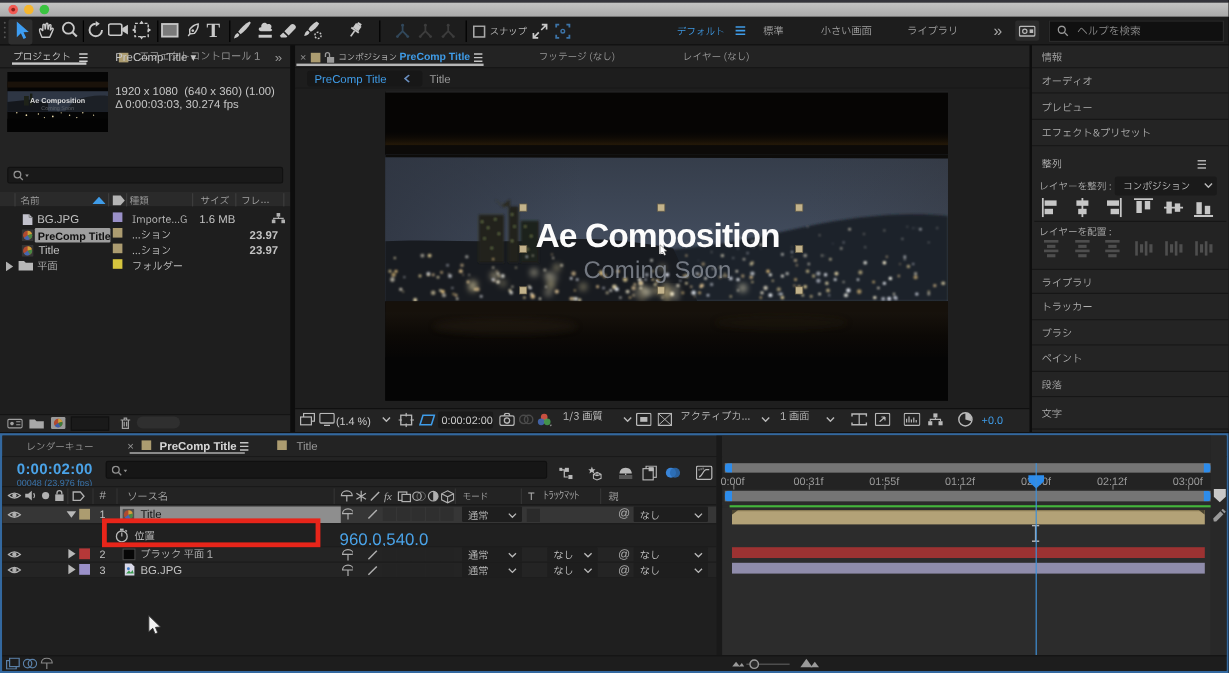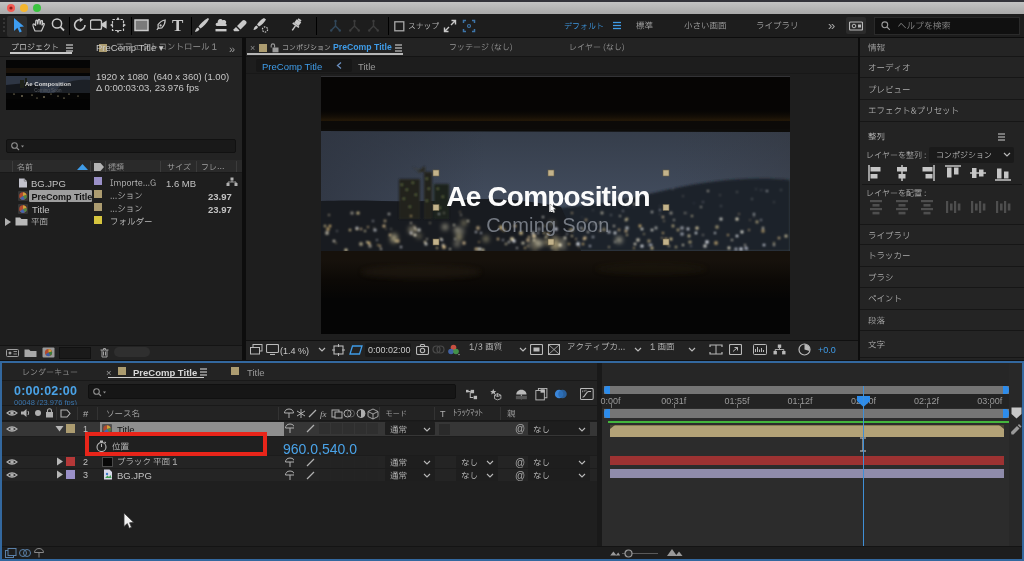--- a/index.html
+++ b/index.html
@@ -197,21 +197,21 @@
         <circle cx="45" cy="34" r="0.5"></circle>
         <circle cx="31" cy="38" r="0.5"></circle>
         <circle cx="58" cy="38" r="0.6"></circle>
       </g>
 <rect x="0" y="39" width="84" height="11" fill="#030303"></rect>
 <text x="42" y="26" font-family="Liberation Sans" font-size="6" font-weight="bold" fill="#dadada" text-anchor="middle">Ae Composition</text>
 <text x="42" y="32" font-family="Liberation Sans" font-size="4.5" fill="#5a5f66" text-anchor="middle">Coming Soon</text>
     </svg>
     <div class="tx" style="left:96px;top:42px;font-size:9.5px;color:#c6c6c6;">PreComp Title ▾</div>
     <div class="tx" style="left:96px;top:70.5px;font-size:9.5px;color:#c6c6c6;">1920 x 1080  (640 x 360) (1.00)</div>
-    <div class="tx" style="left:96px;top:81.5px;font-size:9.5px;color:#c6c6c6;">Δ 0:00:03:03, 23.976 fps</div>
+    <div class="tx" style="left:96px;top:81.5px;font-size:9.5px;color:#c6c6c6;">Δ 0:00:03:03, 30.274 fps</div>
     <div class="ab" style="left:6px;top:139px;width:230px;height:14px;background:#191919;border:1px solid #111;border-radius:2px"></div>
     <svg class="ab" style="left:11px;top:142px;" width="14" height="9" viewBox="0 0 14 9">
       <circle cx="3.5" cy="3.5" r="2.8" fill="none" stroke="#909090" stroke-width="1.1"></circle>
       <line x1="5.6" y1="5.6" x2="8" y2="8" stroke="#909090" stroke-width="1.1"></line>
       <path d="M10 3.5 L13 3.5 L11.5 5.5 Z" fill="#909090"></path>
     </svg>
     <div class="ab" style="left:0px;top:160px;width:242px;height:13px;background:#2a2a2a;border-bottom:1px solid #191919"></div>
     <div class="ab" style="left:12px;top:161px;width:1px;height:11px;background:#3c3c3c"></div>
     <svg style="position:absolute;left:17px;top:161.5px;overflow:visible" width="18" height="10" viewBox="0 -8.0 18 10.0">
       <path d="M7.1 -2.9V0.6H6.6V0.1H2.9V0.6H2.4V-2.2Q1.5 -1.8 0.6 -1.5L0.4 -2.0Q2.0 -2.5 3.3 -3.2Q2.8 -3.8 2.2 -4.3L2.6 -4.6Q3.2 -4.1 3.8 -3.5Q5.1 -4.3 5.8 -5.4H3.0Q2.0 -4.5 0.6 -3.9L0.3 -4.4Q2.5 -5.2 3.4 -6.7L3.9 -6.5Q3.7 -6.2 3.5 -5.9H6.4V-5.5Q5.6 -4.0 3.8 -2.9ZM2.9 -0.4H6.6V-2.4H2.9L2.9 -2.4Z M15.5 -5.6V-5.1H8.5V-5.6H10.6Q10.4 -6.0 10.0 -6.5L10.5 -6.7Q10.9 -6.2 11.1 -5.8L10.7 -5.6H12.8Q13.2 -6.2 13.5 -6.7L14.0 -6.6Q13.7 -6.1 13.4 -5.6ZM14.5 0.0V-4.5H15.0V-0.1Q15.0 0.2 14.9 0.4Q14.7 0.5 14.5 0.5H13.2L13.0 0.0ZM9.0 0.6V-4.4H11.9V-0.1Q11.9 0.2 11.7 0.4Q11.6 0.5 11.3 0.5H10.4L10.3 0.0H11.4V-1.2H9.5V0.6ZM12.9 -4.2H13.4V-1.0H12.9ZM11.4 -3.0V-3.9H9.5V-3.0ZM9.5 -2.6V-1.7H11.4V-2.6Z" fill="#a6a6a6"></path>

